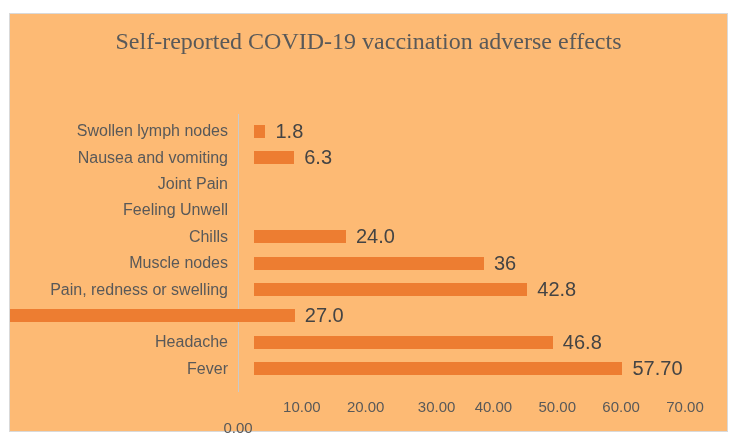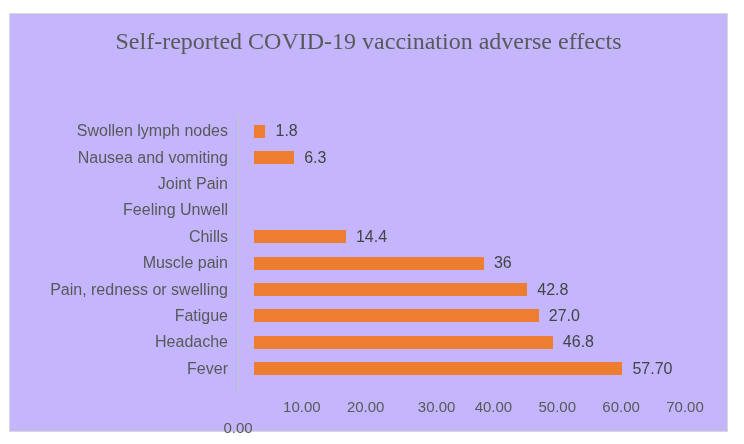--- a/index.html
+++ b/index.html
@@ -11,21 +11,21 @@
     font-family: "Liberation Sans", sans-serif;
     overflow: hidden;
   }
   .chart-frame {
     position: absolute;
     left: 9px;
     top: 13px;
     width: 717px;
     height: 417px;
     border: 1.5px solid #d9d9d9;
-    background: #c4b5fd;
+    background: #fdba74;
     box-sizing: content-box;
   }
   .chart-title {
     position: absolute;
     top: 14px;
     left: 0;
     right: 0;
     text-align: center;
     font-family: "Liberation Serif", serif;
     font-size: 24px;
@@ -57,21 +57,21 @@
     align-items: center;
     width: 447px;
     flex: 0 0 auto;
   }
   .bar {
     height: 13px;
     flex: 0 0 auto;
   }
   .val {
     margin-left: 10px;
-    font-size: 16px;
+    font-size: 20px;
     color: #444444;
     white-space: nowrap;
   }
   .axis-line {
     position: absolute;
     left: 228px;
     top: 100px;
     width: 1px;
     height: 278px;
     background: #c9c9c9;
@@ -117,39 +117,38 @@
       <div class="row">
         <div class="cat">Joint Pain</div>
       </div>
       <div class="row">
         <div class="cat">Feeling Unwell</div>
       </div>
       <div class="row">
         <div class="cat">Chills</div>
         <div class="track">
           <div class="bar" style="width: 20.5714%; background: rgb(237, 125, 49);"></div>
-          <span class="val">14.4</span>
+          <span class="val">24.0</span>
         </div>
       </div>
       <div class="row">
-        <div class="cat">Muscle pain</div>
+        <div class="cat">Muscle nodes</div>
         <div class="track">
           <div class="bar" style="width: 51.4286%; background: rgb(237, 125, 49);"></div>
           <span class="val">36</span>
         </div>
       </div>
       <div class="row">
         <div class="cat">Pain, redness or swelling</div>
         <div class="track">
           <div class="bar" style="width: 61.1429%; background: rgb(237, 125, 49);"></div>
           <span class="val">42.8</span>
         </div>
       </div>
       <div class="row">
-        <div class="cat">Fatigue</div>
         <div class="track">
           <div class="bar" style="width: 63.7143%; background: rgb(237, 125, 49);"></div>
           <span class="val">27.0</span>
         </div>
       </div>
       <div class="row">
         <div class="cat">Headache</div>
         <div class="track">
           <div class="bar" style="width: 66.8571%; background: rgb(237, 125, 49);"></div>
           <span class="val">46.8</span>

